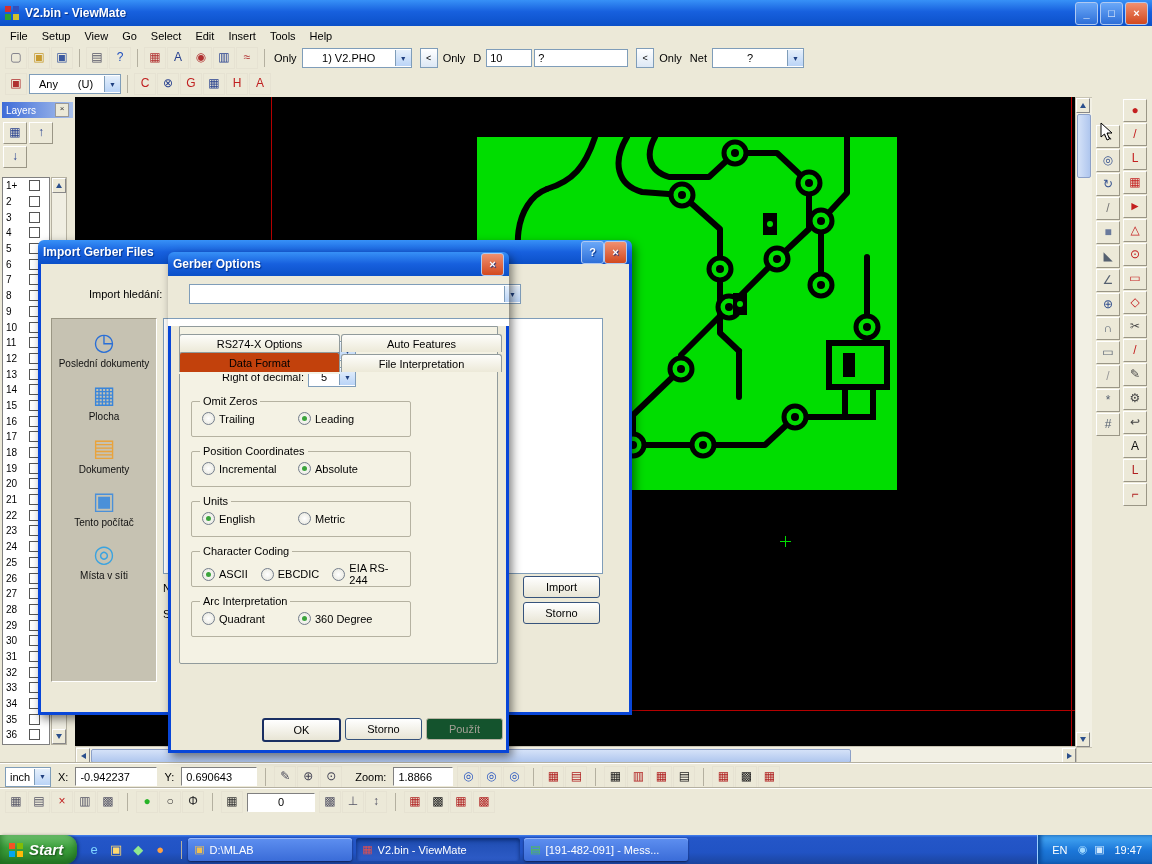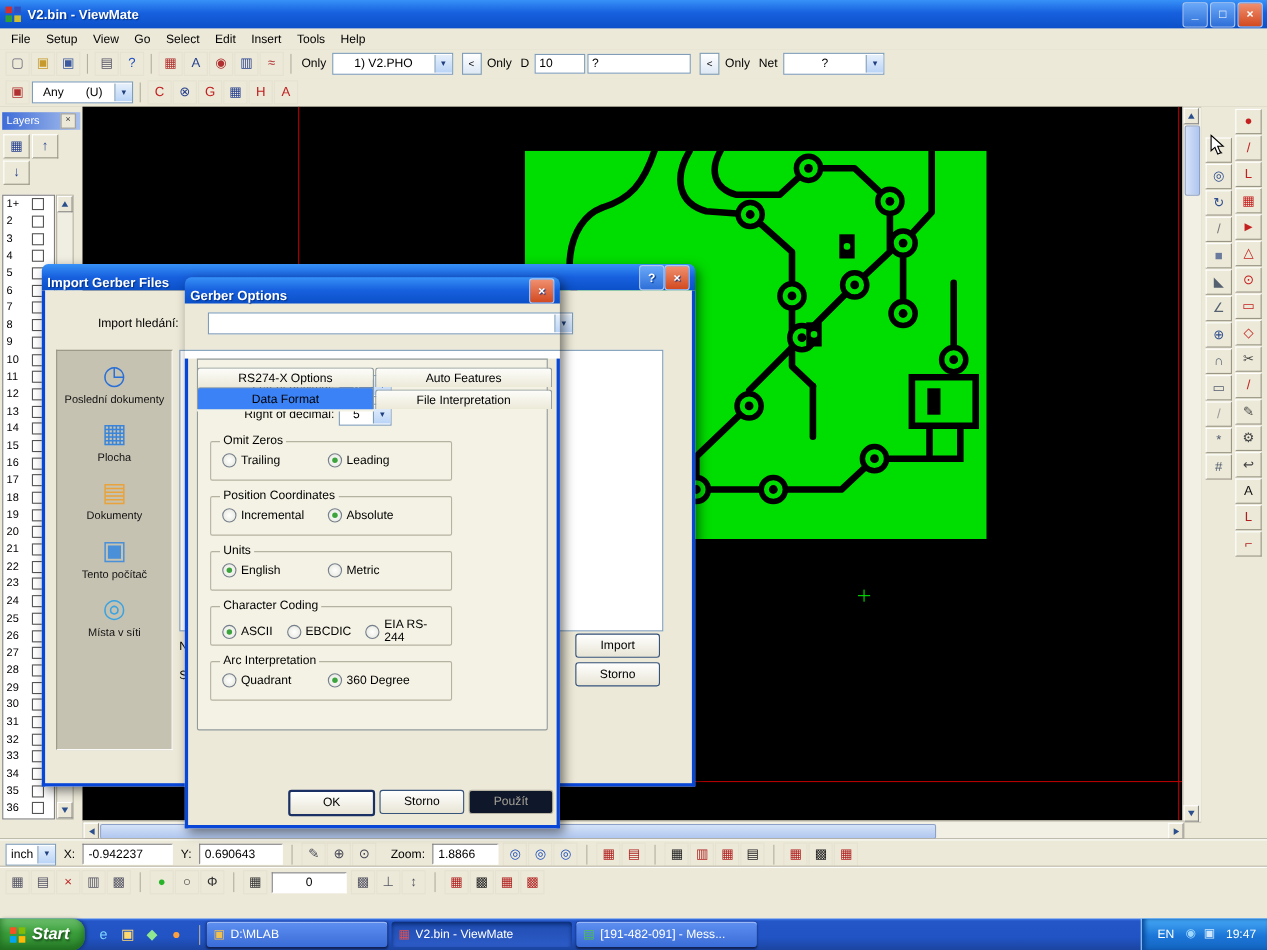--- a/index.html
+++ b/index.html
@@ -110,21 +110,21 @@
         background:linear-gradient(180deg,#5E8FF0,#3A6CD8);box-shadow:inset 0 1px 0 #9AB8F8,0 1px 2px #102050;}
   .task.active{background:linear-gradient(180deg,#1E4CB0,#2E5CC8);box-shadow:inset 0 2px 4px #0A2A70;}
   .task-icon{font-size:11px;flex:none;}
   .task-label{overflow:hidden;text-overflow:ellipsis;}
   .tray{margin-left:auto;height:29px;display:flex;align-items:center;gap:7px;padding:0 10px 0 14px;color:#fff;
         background:linear-gradient(180deg,#47AAF5 0%,#1B76D8 55%,#1565C0 100%);
         border-left:1px solid #9CCFFF;box-shadow:inset 3px 0 4px #0A4A9A;justify-content:center;}
   .tray .tb-icon{border:none;background:transparent;width:16px;font-size:11px;}
   
   .dialog{position:absolute;border-radius:7px 7px 0 0;box-shadow:3px 4px 10px rgba(0,0,0,.5);}
-  .dlg-title{height:24px;border-radius:6px 6px 0 0;display:flex;align-items:flex-end;padding:0 5px;color:#fff;
+  .dlg-title{height:24px;border-radius:6px 6px 0 0;display:flex;align-items:center;padding:0 5px;color:#fff;
              font-weight:bold;font-size:12px;text-shadow:1px 1px 1px #00318C;
              background:linear-gradient(180deg,#3791F7 0%,#1760DE 50%,#0B50C8 100%);}
   .dlg-title .t{flex:1;}
   .dlg-body{background:#ECE9D8;border:3px solid #0846D8;border-top:none;position:relative;}
   .import{left:38px;top:240px;width:594px;z-index:40;}
   .import .dlg-body{height:448px;}
   .gerber{left:168px;top:252px;width:341px;z-index:60;}
   .gerber .dlg-body{height:424px;}
   
   .lookin-label{position:absolute;left:48px;top:24px;}
@@ -134,30 +134,30 @@
           align-items:center;padding-top:10px;gap:12px;}
   .place{width:92px;display:flex;flex-direction:column;align-items:center;gap:3px;}
   .place-icon{font-size:24px;line-height:26px;}
   .place-label{font-size:10px;text-align:center;color:#111;line-height:12px;}
   .file-list{position:absolute;left:122px;top:54px;width:438px;height:254px;background:#fff;border:1px solid #7F9DB9;}
   .fname-label{position:absolute;left:122px;top:318px;}
   .ftype-label{position:absolute;left:122px;top:344px;}
   .btn{width:75px;height:20px;font-size:11px;display:inline-flex;align-items:center;justify-content:center;
        background:linear-gradient(180deg,#FFFFFF,#E8E5D5);border:1px solid #36537C;border-radius:3px;flex:none;}
   .btn.default{border:2px solid #1A2F63;}
-  .btn.disabled{color:#A3A095;border-color:#B9B5A5;background:#0f172a;}
+  .btn.disabled{color:#A3A095;border-color:#B9B5A5;background:#14532d;}
   .import-btn{position:absolute;left:482px;top:312px;}
   .cancel-btn{position:absolute;left:482px;top:338px;}
   
   .tab-row{position:absolute;left:8px;width:324px;display:flex;z-index:2;}
   .tab-row.top{top:8px;}
   .tab-row.bottom{top:28px;}
   .tab{flex:1;text-align:center;padding:3px 6px 2px;background:linear-gradient(#FDFDFA,#ECE9D8);
        border:1px solid #919B9C;border-bottom:0;border-radius:3px 3px 0 0;margin-right:1px;white-space:nowrap;}
-  .tab.active{background:#3b82f6;padding-top:4px;margin-top:-2px;box-shadow:0 2px 0 #F4F2E4;}
+  .tab.active{background:#c2410c;padding-top:4px;margin-top:-2px;box-shadow:0 2px 0 #F4F2E4;}
   .tab-page{margin:50px 8px 0 8px;height:338px;background:#F4F2E4;border:1px solid #919B9C;
             border-radius:0 0 2px 2px;padding-top:8px;box-sizing:border-box;}
   .field-row{display:flex;align-items:center;margin-top:6px;}
   .f-label{width:124px;text-align:right;margin-right:4px;}
   .combo.small{width:46px;}
   .groupbox{position:relative;margin:14px 0 0 11px;width:218px;height:34px;border:1px solid #B5B2A1;border-radius:2px;}
   .gb-title{position:absolute;top:-7px;left:8px;background:#F4F2E4;padding:0 3px;line-height:12px;}
   .gb-row{display:flex;padding:10px 0 0 10px;}
   .radio-opt{display:flex;align-items:center;margin-right:8px;width:88px;}
   .gb-row.tight .radio-opt{width:auto;margin-right:13px;}

